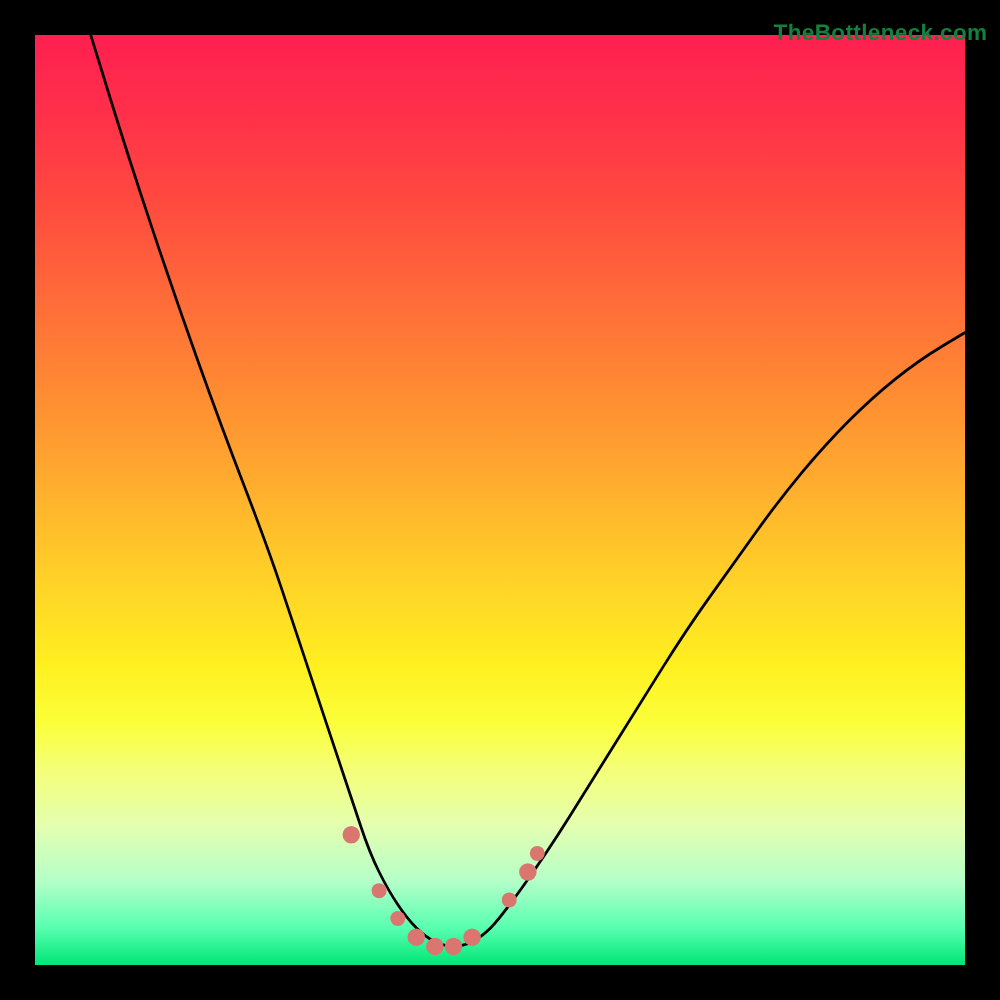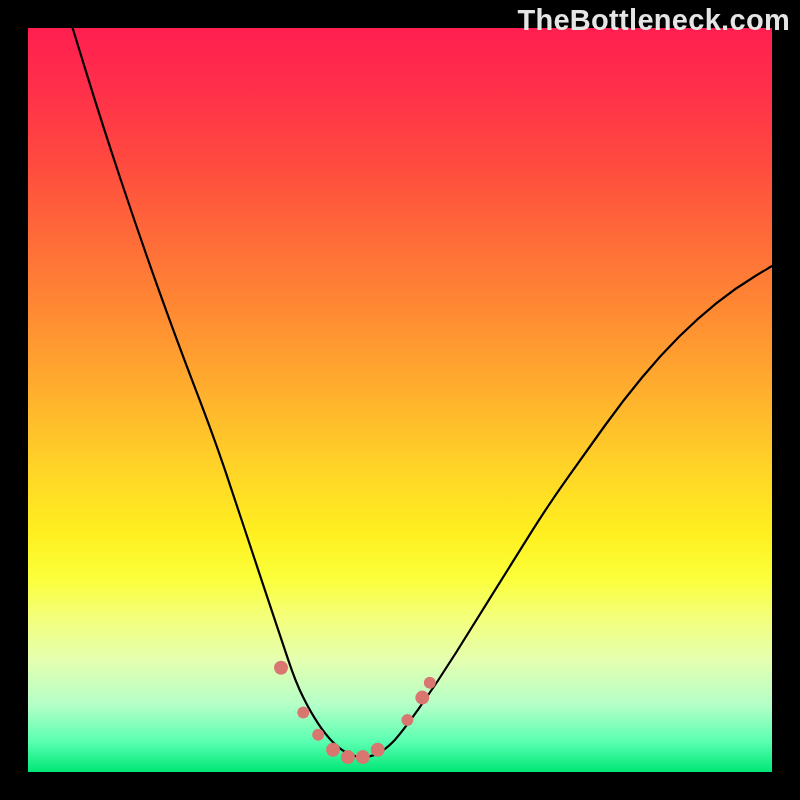--- a/index.html
+++ b/index.html
@@ -27,26 +27,26 @@
       #fff020 68%,
       #fbff3a 74%,
       #f4ff78 79%,
       #e4ffb0 85%,
       #b4ffc8 91%,
       #58ffb0 96%,
       #00e676 100%);
   }
   .watermark {
     position: absolute;
-    top: 4px;
+    top: 16px;
     right: 10px;
     font-family: Arial, Helvetica, sans-serif;
-    font-size: 29px;
+    font-size: 18px;
     font-weight: 600;
-    color: #e5e5e5;
+    color: #15803d;
     letter-spacing: 0.3px;
   }
   .curve-layer {
     position: absolute;
     left: 28px;
     top: 28px;
     width: 744px;
     height: 744px;
     pointer-events: none;
   }

